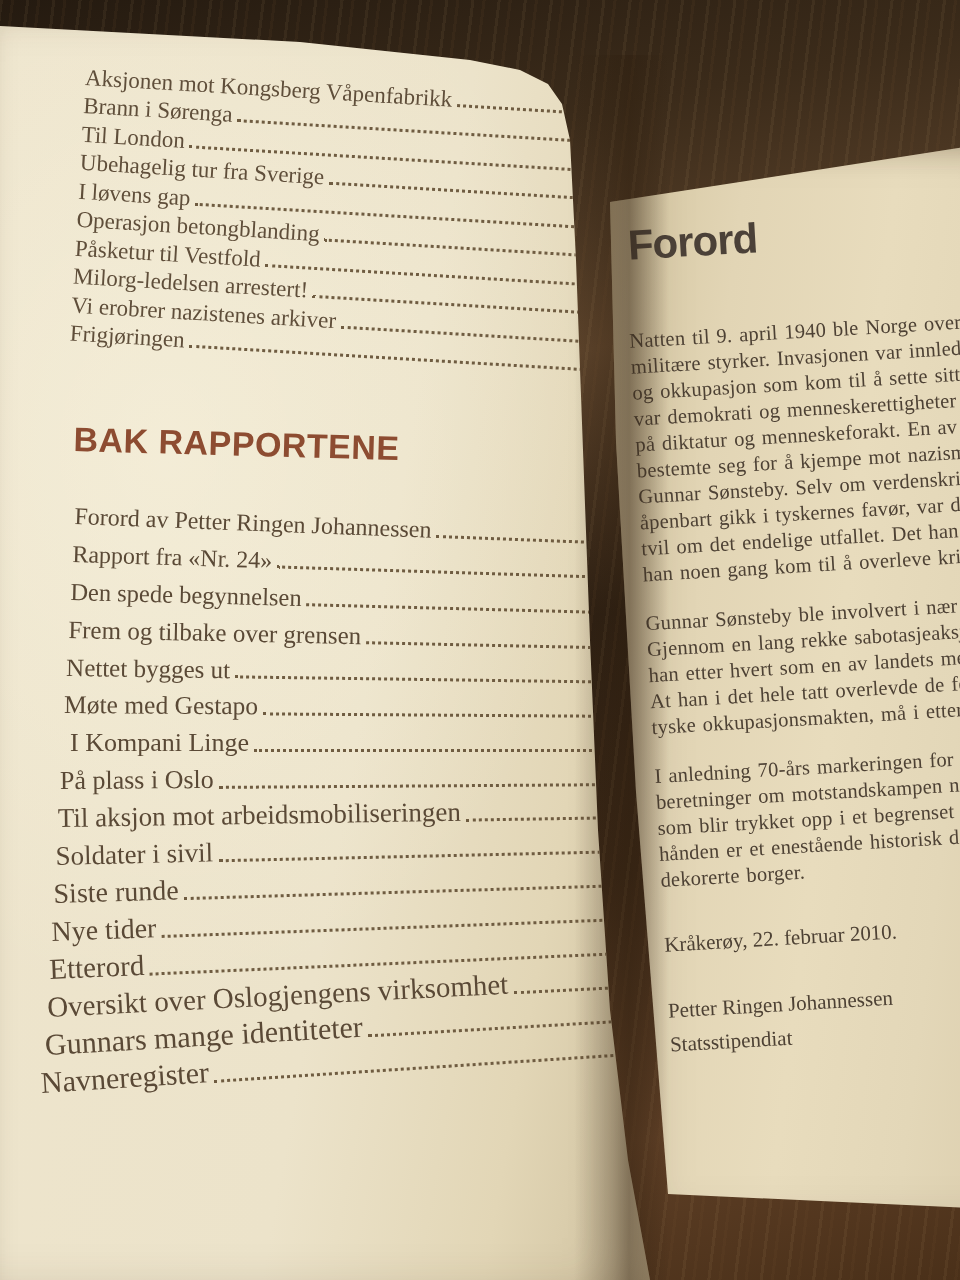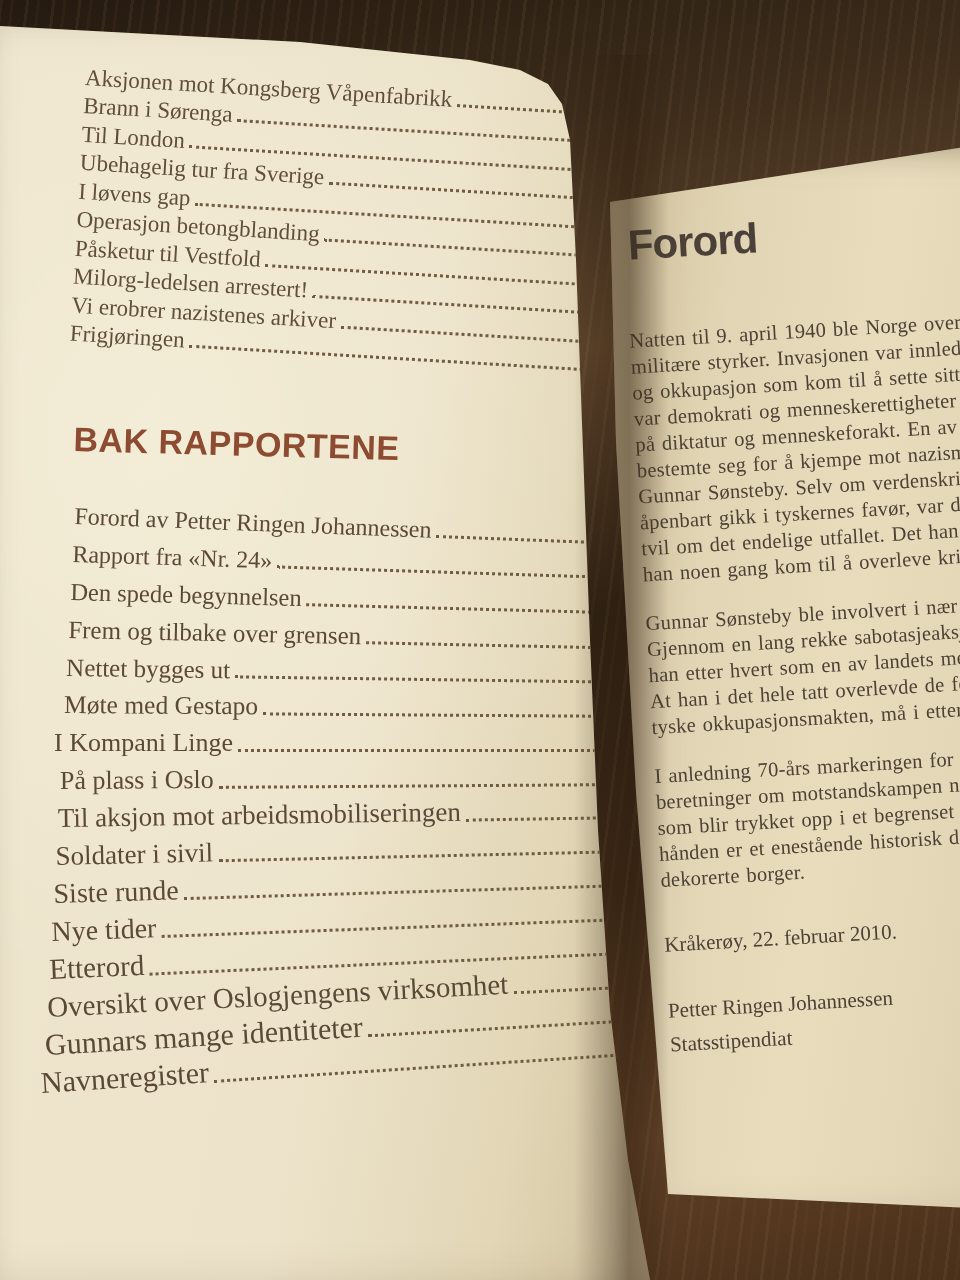--- a/index.html
+++ b/index.html
@@ -50,21 +50,21 @@
     position:absolute;left:48px;top:492px;width:585px;
     color:#5a4936;
   }
   .toc-main li.t{height:38px;transform-origin:0 100%;}
   .toc-main li:nth-child(1){font-size:24px;margin-left:26px;transform:rotate(2.2deg);}
   .toc-main li:nth-child(2){font-size:24px;margin-left:24px;transform:rotate(1.8deg);}
   .toc-main li:nth-child(3){font-size:24.5px;margin-left:22px;transform:rotate(1.5deg);}
   .toc-main li:nth-child(4){font-size:25px;margin-left:20px;transform:rotate(1.2deg);}
   .toc-main li:nth-child(5){font-size:25px;margin-left:18px;transform:rotate(0.8deg);}
   .toc-main li:nth-child(6){font-size:25.5px;margin-left:16px;transform:rotate(0.4deg);}
-  .toc-main li:nth-child(7){font-size:26px;margin-left:6px;transform:rotate(0deg);}
+  .toc-main li:nth-child(7){font-size:26px;margin-left:22px;transform:rotate(0deg);}
   .toc-main li:nth-child(8){font-size:26px;margin-left:12px;transform:rotate(-0.4deg);}
   .toc-main li:nth-child(9){font-size:27px;margin-left:10px;transform:rotate(-0.9deg);}
   .toc-main li:nth-child(10){font-size:27px;margin-left:8px;transform:rotate(-1.3deg);}
   .toc-main li:nth-child(11){font-size:28px;margin-left:6px;transform:rotate(-1.7deg);}
   .toc-main li:nth-child(12){font-size:28px;margin-left:4px;transform:rotate(-2.1deg);}
   .toc-main li:nth-child(13){font-size:29px;margin-left:2px;transform:rotate(-2.5deg);}
   .toc-main li:nth-child(14){font-size:29px;margin-left:0;transform:rotate(-2.9deg);}
   .toc-main li:nth-child(15){font-size:30px;margin-left:-2px;transform:rotate(-3.3deg);}
   .toc-main li:nth-child(16){font-size:30px;margin-left:-6px;transform:rotate(-3.7deg);}
   

